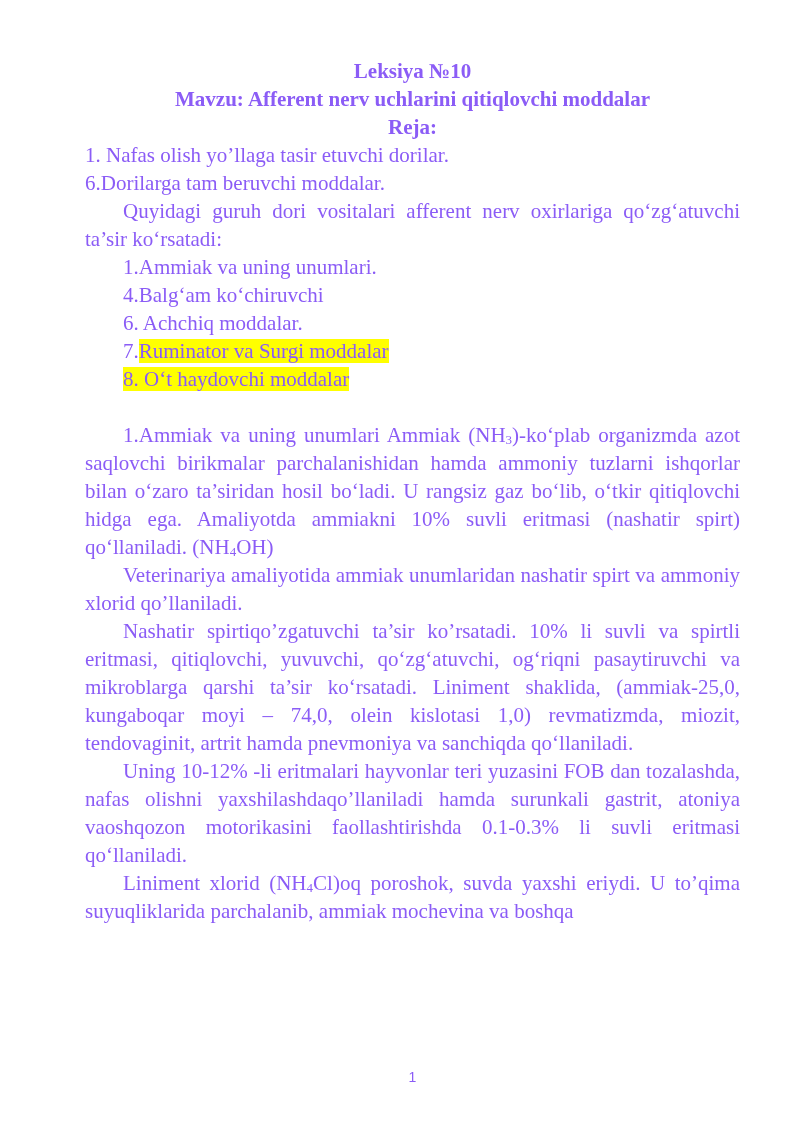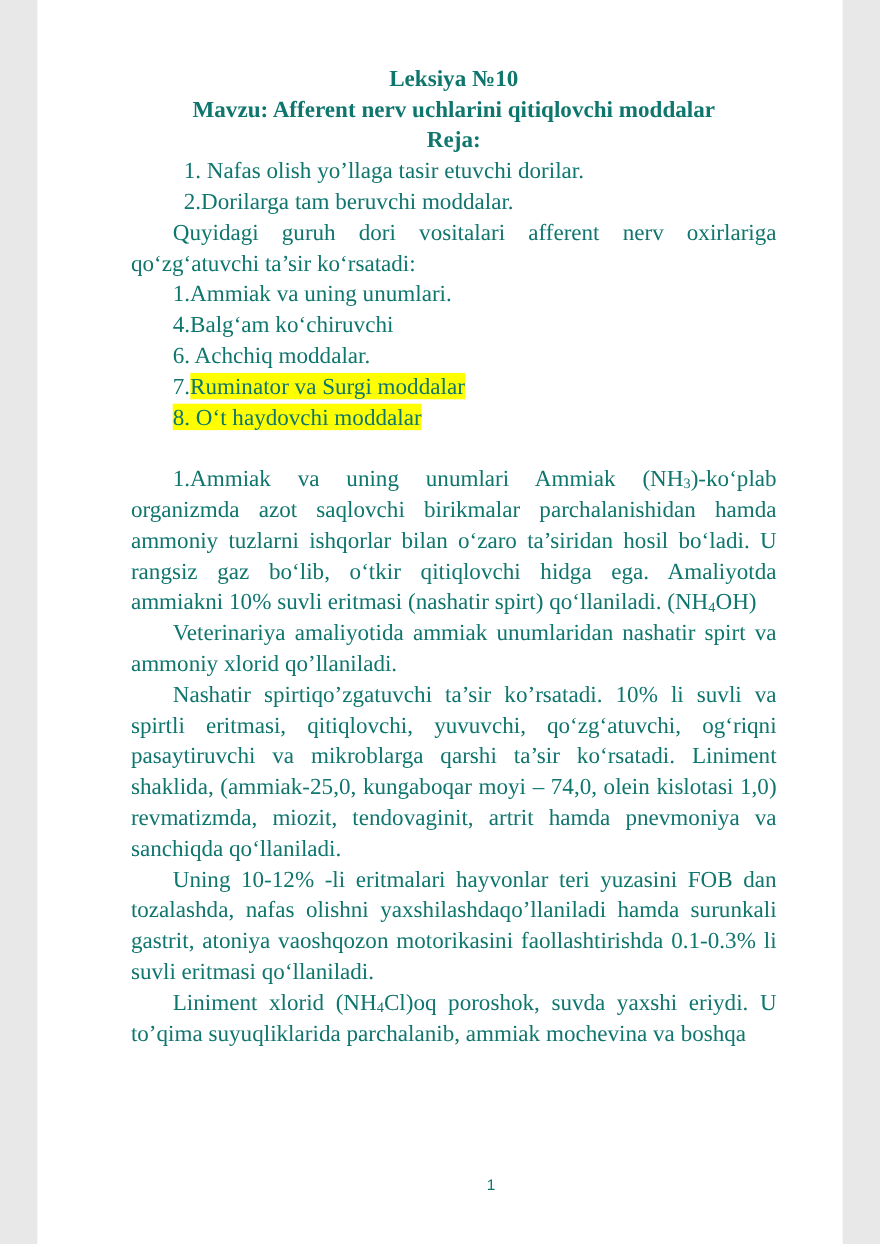--- a/index.html
+++ b/index.html
@@ -1,33 +1,33 @@
 <!DOCTYPE html>
 <html><head>
 <meta charset="utf-8">
 <style>
   html, body { margin: 0; padding: 0; background: #e8e8e8; }
   .page {
     position: relative;
-    width: 732px;
+    width: 800px;
     height: 1131px;
     margin: 0 auto;
     background: #ffffff;
-    color: #0f766e;
+    color: #8b5cf6;
     font-family: "Liberation Serif", "DejaVu Serif", serif;
     font-size: 21px;
     line-height: 28px;
     box-sizing: border-box;
     padding: 57px 60px 0 85px;
     overflow: hidden;
   }
   .center { text-align: center; }
   .bold { font-weight: normal; }
   h1, h2, h3 { margin: 0; font-size: 21px; line-height: 28px; font-weight: bold; }
-  .line { white-space: normal; margin-left: 48px; }
+  .line { white-space: normal; }
   .sublist { margin-left: 38px; }
   .para { text-align: justify; text-indent: 38px; }
   .spacer { height: 28px; }
   .hl { background: #ffff00; }
   sub.chem {
     font-size: 0.62em;
     line-height: 0;
     vertical-align: baseline;
     position: relative;
     top: 0.18em;
@@ -46,21 +46,21 @@
 </head>
 <body>
 
 <div class="page">
 
   <h1 class="center">Leksiya №10</h1>
   <h2 class="center">Mavzu: Afferent nerv uchlarini qitiqlovchi moddalar</h2>
   <h3 class="center">Reja:</h3>
 
   <div class="line">1. Nafas olish yo’llaga tasir etuvchi dorilar.</div>
-  <div class="line">2.Dorilarga tam beruvchi moddalar.</div>
+  <div class="line">6.Dorilarga tam beruvchi moddalar.</div>
 
   <div class="para">Quyidagi guruh dori vositalari afferent nerv oxirlariga qoʻzgʻatuvchi ta’sir koʻrsatadi:</div>
 
   <div class="line sublist">1.Ammiak va uning unumlari.</div>
   <div class="line sublist">4.Balgʻam koʻchiruvchi</div>
   <div class="line sublist">6. Achchiq moddalar.</div>
   <div class="line sublist"><span>7.</span><span class="hl">Ruminator va Surgi moddalar</span></div>
   <div class="line sublist"><span class="hl">8. Oʻt haydovchi moddalar</span></div>
 
   <div class="spacer"></div>

